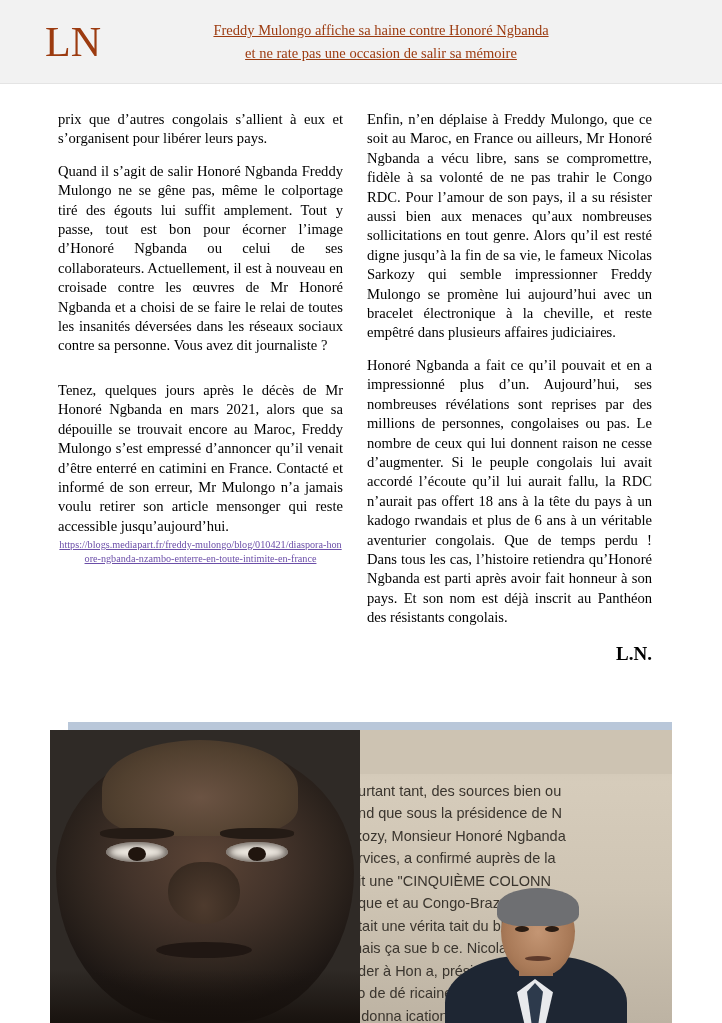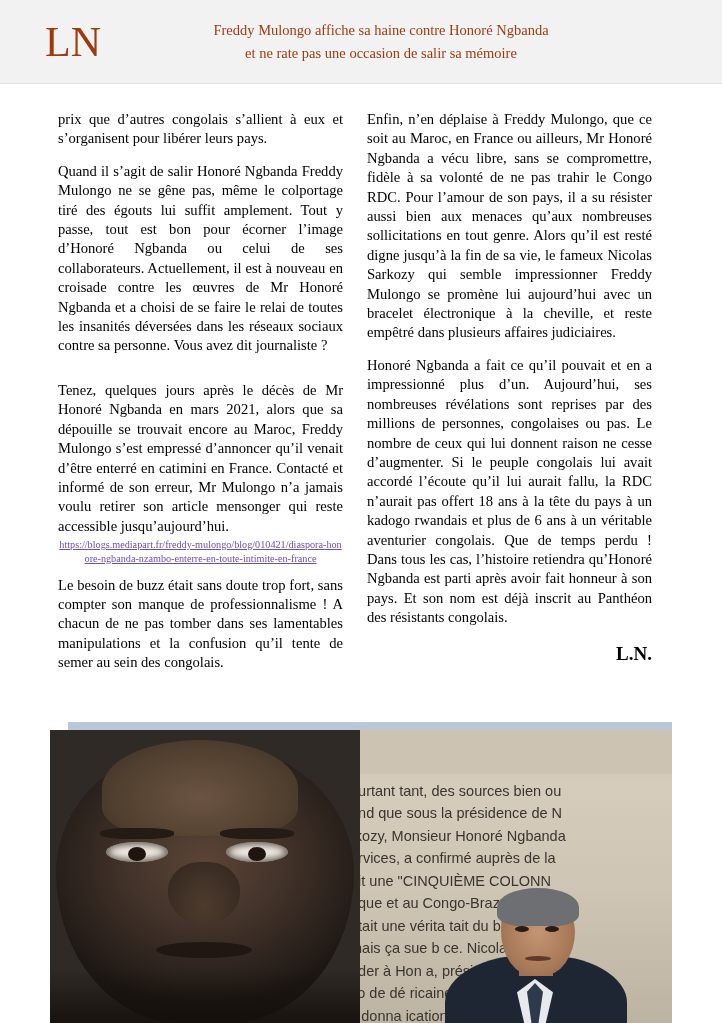--- a/index.html
+++ b/index.html
@@ -43,20 +43,21 @@
     text-align: center;
     padding-right: 100px;
     box-sizing: border-box;
   }
   .header-title .line {
     font-family: "Liberation Serif", serif;
     font-size: 14.5px;
     color: #9c3b10;
     line-height: 1.55;
     font-weight: normal;
+    text-decoration: underline;
   }
 
   
   .article {
     padding: 26px 58px 0 58px;
     box-sizing: border-box;
     display: flex;
     gap: 24px;
   }
   .col {
@@ -346,21 +347,20 @@
   </div>
 </div>
 
 <div class="article">
 
   <div class="col">
     <p>prix que d’autres congolais s’allient à eux et s’organisent pour libérer leurs pays.</p>
     <p>Quand il s’agit de salir Honoré Ngbanda Freddy Mulongo ne se gêne pas, même le colportage tiré des égouts lui suffit amplement. Tout y passe, tout est bon pour écorner l’image d’Honoré Ngbanda ou celui de ses collaborateurs. Actuellement, il est à nouveau en croisade contre les œuvres de Mr Honoré Ngbanda et a choisi de se faire le relai de toutes les insanités déversées dans les réseaux sociaux contre sa personne. Vous avez dit journaliste ?</p>
     <p class="tight">Tenez, quelques jours après le décès de Mr Honoré Ngbanda en mars 2021, alors que sa dépouille se trouvait encore au Maroc, Freddy Mulongo s’est empressé d’annoncer qu’il venait d’être enterré en catimini en France. Contacté et informé de son erreur, Mr Mulongo n’a jamais voulu retirer son article mensonger qui reste accessible jusqu’aujourd’hui.</p>
     <a class="link-block" href="#">https://blogs.mediapart.fr/freddy-mulongo/blog/010421/diaspora-honore-ngbanda-nzambo-enterre-en-toute-intimite-en-france</a>
-    <p>Le besoin de buzz était sans doute trop fort, sans compter son manque de professionnalisme ! A chacun de ne pas tomber dans ses lamentables manipulations et la confusion qu’il tente de semer au sein des congolais.</p>
   </div>
 
   <div class="col">
     <p>Enfin, n’en déplaise à Freddy Mulongo, que ce soit au Maroc, en France ou ailleurs, Mr Honoré Ngbanda a vécu libre, sans se compromettre, fidèle à sa volonté de ne pas trahir le Congo RDC. Pour l’amour de son pays, il a su résister aussi bien aux menaces qu’aux nombreuses sollicitations en tout genre. Alors qu’il est resté digne jusqu’à la fin de sa vie, le fameux Nicolas Sarkozy qui semble impressionner Freddy Mulongo se promène lui aujourd’hui avec un bracelet électronique à la cheville, et reste empêtré dans plusieurs affaires judiciaires.</p>
     <p>Honoré Ngbanda a fait ce qu’il pouvait et en a impressionné plus d’un. Aujourd’hui, ses nombreuses révélations sont reprises par des millions de personnes, congolaises ou pas. Le nombre de ceux qui lui donnent raison ne cesse d’augmenter. Si le peuple congolais lui avait accordé l’écoute qu’il lui aurait fallu, la RDC n’aurait pas offert 18 ans à la tête du pays à un kadogo rwandais et plus de 6 ans à un véritable aventurier congolais. Que de temps perdu ! Dans tous les cas, l’histoire retiendra qu’Honoré Ngbanda est parti après avoir fait honneur à son pays. Et son nom est déjà inscrit au Panthéon des résistants congolais.</p>
     <div class="signature">L.N.</div>
   </div>
 
 </div>
 

